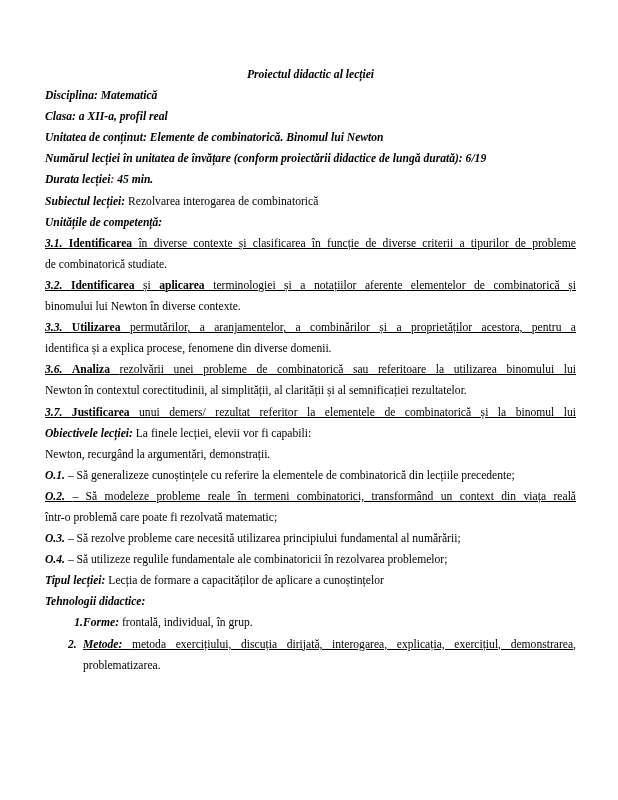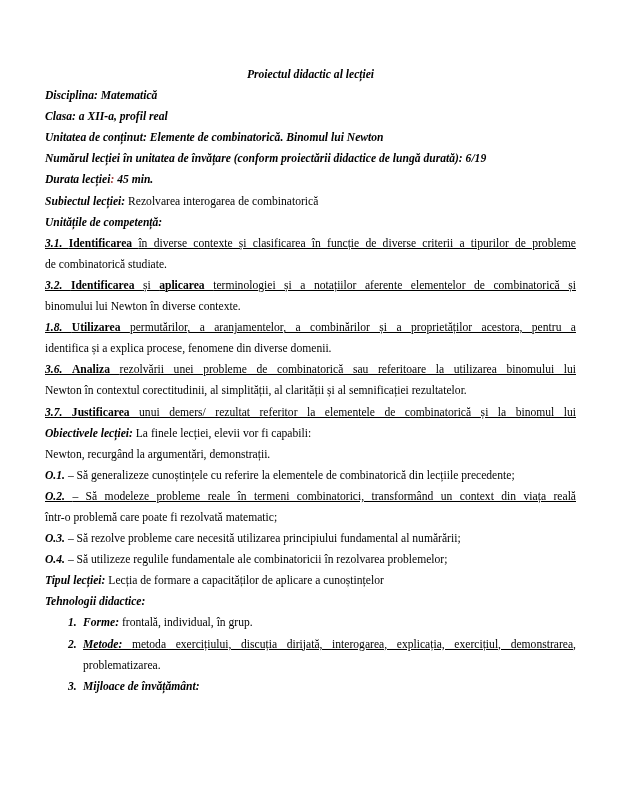--- a/index.html
+++ b/index.html
@@ -22,21 +22,21 @@
   }
   .line { height: 21.1px; white-space: nowrap; }
   .line.center { text-align: center; }
   .line.just {
     white-space: normal;
     text-align: justify;
     text-align-last: justify;
     overflow: hidden;
     text-decoration: underline;
   }
-  .s-bi { font-weight: bold; font-style: italic; }
+  .s-bi { font-weight: bold; font-style: italic; text-align: right; }
   .s-b  { font-weight: bold; }
   .s-r  { font-weight: normal; font-style: normal; }
   .num  { display: inline-block; }
 </style>
 </head>
 <body>
 
 <div class="page">
   <div class="content">
       <div class="line center"><span class="s-bi">Proiectul didactic al lecției</span></div>
@@ -44,32 +44,31 @@
       <div class="line"><span class="s-bi">Clasa: a XII-a, profil real</span></div>
       <div class="line"><span class="s-bi">Unitatea de conținut: Elemente de combinatorică. Binomul lui Newton</span></div>
       <div class="line"><span class="s-bi">Numărul lecției în unitatea de învățare (conform proiectării didactice de lungă durată): 6/19</span></div>
       <div class="line"><span class="s-bi">Durata lecției</span><span class="s-bi" style="color: rgb(158, 58, 56);">:</span><span class="s-bi"> 45 min.</span></div>
       <div class="line"><span class="s-bi">Subiectul lecției: </span><span class="s-r">Rezolvarea interogarea de combinatorică</span></div>
       <div class="line"><span class="s-bi">Unitățile de competență:</span></div>
       <div class="line just"><span class="s-bi">3.1. </span><span class="s-b">Identificarea </span><span class="s-r">în diverse contexte și clasificarea în funcție de diverse criterii a tipurilor de probleme</span></div>
       <div class="line"><span class="s-r">de combinatorică studiate.</span></div>
       <div class="line just"><span class="s-bi">3.2. </span><span class="s-b">Identificarea </span><span class="s-r">și </span><span class="s-b">aplicarea </span><span class="s-r">terminologiei și a notațiilor aferente elementelor de combinatorică și</span></div>
       <div class="line"><span class="s-r">binomului lui Newton în diverse contexte.</span></div>
-      <div class="line just"><span class="s-bi">1.8. </span><span class="s-b">Utilizarea </span><span class="s-r">permutărilor, a aranjamentelor, a combinărilor și a proprietăților acestora, pentru a</span></div>
+      <div class="line just"><span class="s-bi">3.3. </span><span class="s-b">Utilizarea </span><span class="s-r">permutărilor, a aranjamentelor, a combinărilor și a proprietăților acestora, pentru a</span></div>
       <div class="line"><span class="s-r">identifica și a explica procese, fenomene din diverse domenii.</span></div>
       <div class="line just"><span class="s-bi">3.6. </span><span class="s-b">Analiza </span><span class="s-r">rezolvării unei probleme de combinatorică sau referitoare la utilizarea binomului lui</span></div>
       <div class="line"><span class="s-r">Newton în contextul corectitudinii, al simplității, al clarității și al semnificației rezultatelor.</span></div>
       <div class="line just"><span class="s-bi">3.7. </span><span class="s-b">Justificarea </span><span class="s-r">unui demers/ rezultat referitor la elementele de combinatorică și la binomul lui</span></div>
       <div class="line"><span class="s-bi">Obiectivele lecției: </span><span class="s-r">La finele lecției, elevii vor fi capabili:</span></div>
       <div class="line"><span class="s-r">Newton, recurgând la argumentări, demonstrații.</span></div>
       <div class="line"><span class="s-bi">O.1. </span><span class="s-r">– Să generalizeze cunoștințele cu referire la elementele de combinatorică din lecțiile precedente;</span></div>
       <div class="line just"><span class="s-bi">O.2. </span><span class="s-r">– Să modeleze probleme reale în termeni combinatorici, transformând un context din viața reală</span></div>
       <div class="line"><span class="s-r">într-o problemă care poate fi rezolvată matematic;</span></div>
       <div class="line"><span class="s-bi">O.3. </span><span class="s-r">– Să rezolve probleme care necesită utilizarea principiului fundamental al numărării;</span></div>
       <div class="line"><span class="s-bi">O.4. </span><span class="s-r">– Să utilizeze regulile fundamentale ale combinatoricii în rezolvarea problemelor;</span></div>
       <div class="line"><span class="s-bi">Tipul lecției: </span><span class="s-r">Lecția de formare a capacităților de aplicare a cunoștințelor</span></div>
       <div class="line"><span class="s-bi">Tehnologii didactice:</span></div>
       <div class="line" style="padding-left: 23px;"><span class="s-bi num" style="width: 15px;">1.</span><span class="s-bi">Forme: </span><span class="s-r">frontală, individual, în grup.</span></div>
       <div class="line just" style="padding-left: 23px;"><span class="s-bi num" style="width: 15px;">2.</span><span class="s-bi">Metode: </span><span class="s-r">metoda exercițiului, discuția dirijată, interogarea, explicația, exercițiul, demonstrarea,</span></div>
       <div class="line" style="padding-left: 38px;"><span class="s-r">problematizarea.</span></div>
-      <div class="line" style="padding-left: 23px;"><span class="s-bi num" style="width: 15px;">3.</span><span class="s-bi">Mijloace de învățământ:</span></div>
     </div>
 </div>
 
 </body></html>

